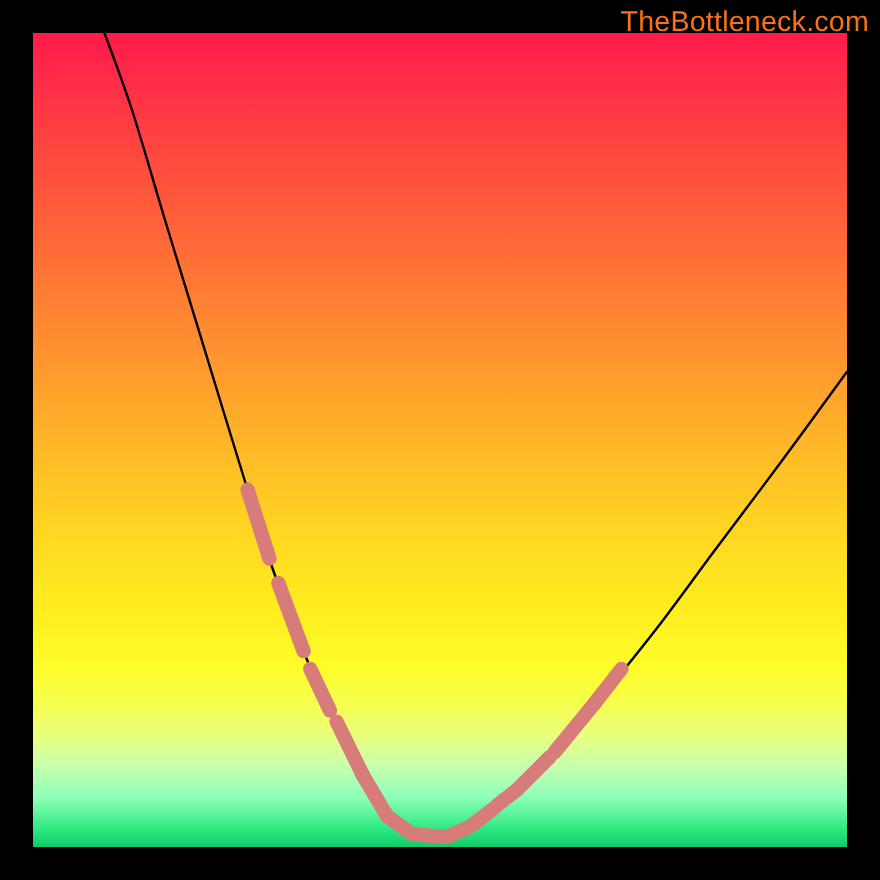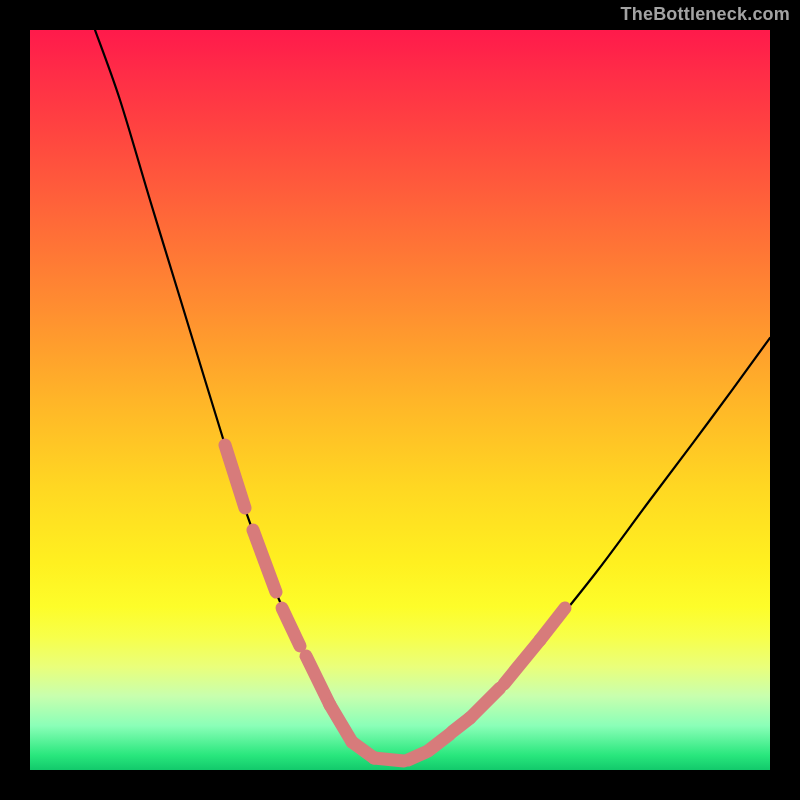--- a/index.html
+++ b/index.html
@@ -14,23 +14,23 @@
   .frame {
     position: relative;
     width: 800px;
     height: 800px;
     background: #000;
   }
   .watermark {
     position: absolute;
     top: 4px;
     right: 10px;
-    color: #a3a3a3;
-    font-size: 18px;
-    font-weight: 700;
+    color: #f97316;
+    font-size: 26px;
+    font-weight: 400;
     letter-spacing: 0.2px;
     z-index: 10;
     user-select: none;
   }
   .plot-area {
     position: absolute;
     left: 30px;
     top: 30px;
     width: 740px;
     height: 740px;

